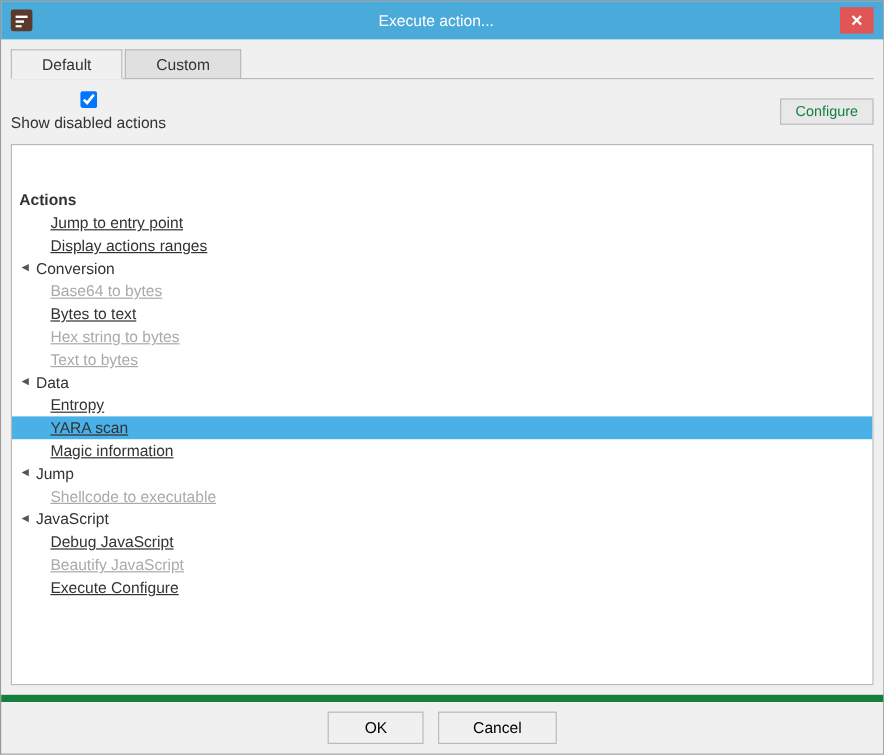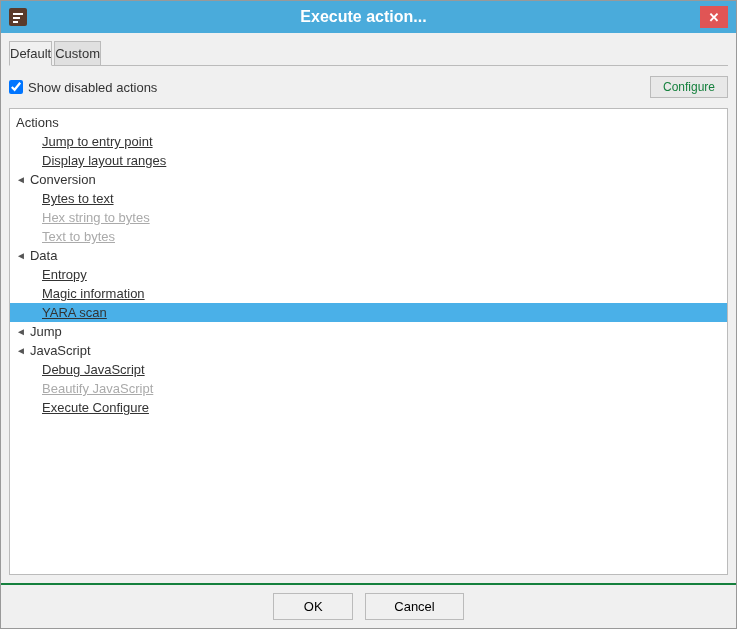--- a/index.html
+++ b/index.html
@@ -37,22 +37,22 @@
       background: #5a3a2a;
       border-radius: 2px;
       display: flex;
       align-items: center;
       justify-content: center;
       flex-shrink: 0;
     }
     .title-text {
       flex: 1;
       text-align: center;
-      font-size: 16px;
-      font-weight: bold;
+      font-size: 13px;
+      font-weight: normal;
     }
     .close-btn {
       width: 28px;
       height: 22px;
       background: #e05555;
       color: white;
       border: none;
       cursor: pointer;
       display: flex;
       align-items: center;
@@ -68,21 +68,21 @@
       gap: 6px;
       background: #f0f0f0;
     }
     .tabs {
       display: flex;
       gap: 0;
       border-bottom: 1px solid #bbb;
       flex-shrink: 0;
     }
     .tab {
-      padding: 4px 0;
+      padding: 4px 25px;
       border: 1px solid #bbb;
       border-bottom: none;
       background: #e0e0e0;
       cursor: pointer;
       font-size: 13px;
       color: #333;
       margin-right: 2px;
     }
     .tab.active {
       background: #f0f0f0;
@@ -98,20 +98,21 @@
       flex-shrink: 0;
       padding: 4px 0;
     }
     .checkbox-label {
       display: flex;
       align-items: center;
       gap: 5px;
       font-size: 13px;
       color: #333;
       cursor: pointer;
+      flex-direction: column;
     }
     .checkbox-label input[type=checkbox] {
       width: 14px;
       height: 14px;
     }
     .configure-btn {
       margin-left: auto;
       padding: 3px 12px;
       background: #e8e8e8;
       border: 1px solid #bbb;
@@ -146,22 +147,23 @@
       font-size: 13px;
       color: #333;
       font-weight: normal;
     }
     .tree-section-header .arrow {
       margin-right: 4px;
       font-size: 10px;
       color: #555;
     }
     .tree-root-label {
-      font-weight: normal;
-      color: #333;
+      font-weight: bold;
+      color: #333;
+      margin-top: 32px;
     }
     .tree-item {
       display: flex;
       align-items: center;
       padding: 2px 8px 2px 32px;
       font-size: 13px;
       color: #333;
       cursor: pointer;
       white-space: nowrap;
       text-decoration: underline;
@@ -171,21 +173,21 @@
       background: #4ab0e8;
       color: #333;
     }
     .dialog-footer {
       display: flex;
       justify-content: center;
       align-items: center;
       gap: 12px;
       padding: 8px;
       flex-shrink: 0;
-      border-top: 2px solid #15803d;
+      border-top: 6px solid #15803d;
     }
     .footer-btn {
       padding: 5px 28px;
       border: 1px solid #bbb;
       background: #f0f0f0;
       font-size: 13px;
       cursor: pointer;
       min-width: 80px;
     }
   </style>
@@ -223,42 +225,44 @@
 
     <div class="tree-container">
       <div class="tree-scroll">
         <div class="tree">
 
           <div class="tree-section-header">
             <span class="tree-root-label">Actions</span>
           </div>
 
           <div class="tree-item">Jump to entry point</div>
-          <div class="tree-item">Display layout ranges</div>
+          <div class="tree-item">Display actions ranges</div>
 
           <div class="tree-section-header">
             <span class="arrow">◄</span>
             <span>Conversion</span>
           </div>
+          <div class="tree-item disabled">Base64 to bytes</div>
           <div class="tree-item">Bytes to text</div>
           <div class="tree-item disabled">Hex string to bytes</div>
           <div class="tree-item disabled">Text to bytes</div>
 
           <div class="tree-section-header">
             <span class="arrow">◄</span>
             <span>Data</span>
           </div>
           <div class="tree-item">Entropy</div>
+          <div class="tree-item selected">YARA scan</div>
           <div class="tree-item">Magic information</div>
-          <div class="tree-item selected">YARA scan</div>
 
           <div class="tree-section-header">
             <span class="arrow">◄</span>
             <span>Jump</span>
           </div>
+          <div class="tree-item disabled">Shellcode to executable</div>
 
           <div class="tree-section-header">
             <span class="arrow">◄</span>
             <span>JavaScript</span>
           </div>
           <div class="tree-item">Debug JavaScript</div>
           <div class="tree-item disabled">Beautify JavaScript</div>
           <div class="tree-item">Execute Configure</div>
         </div>
       </div>

